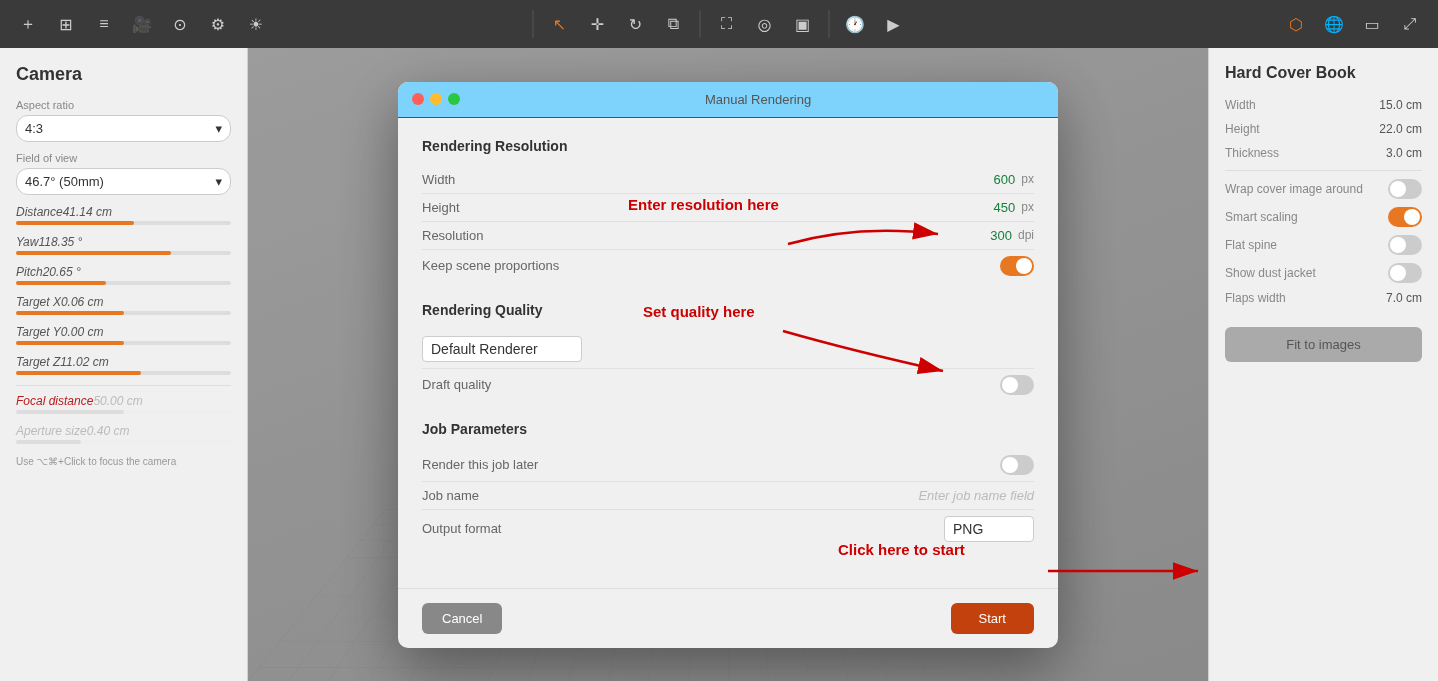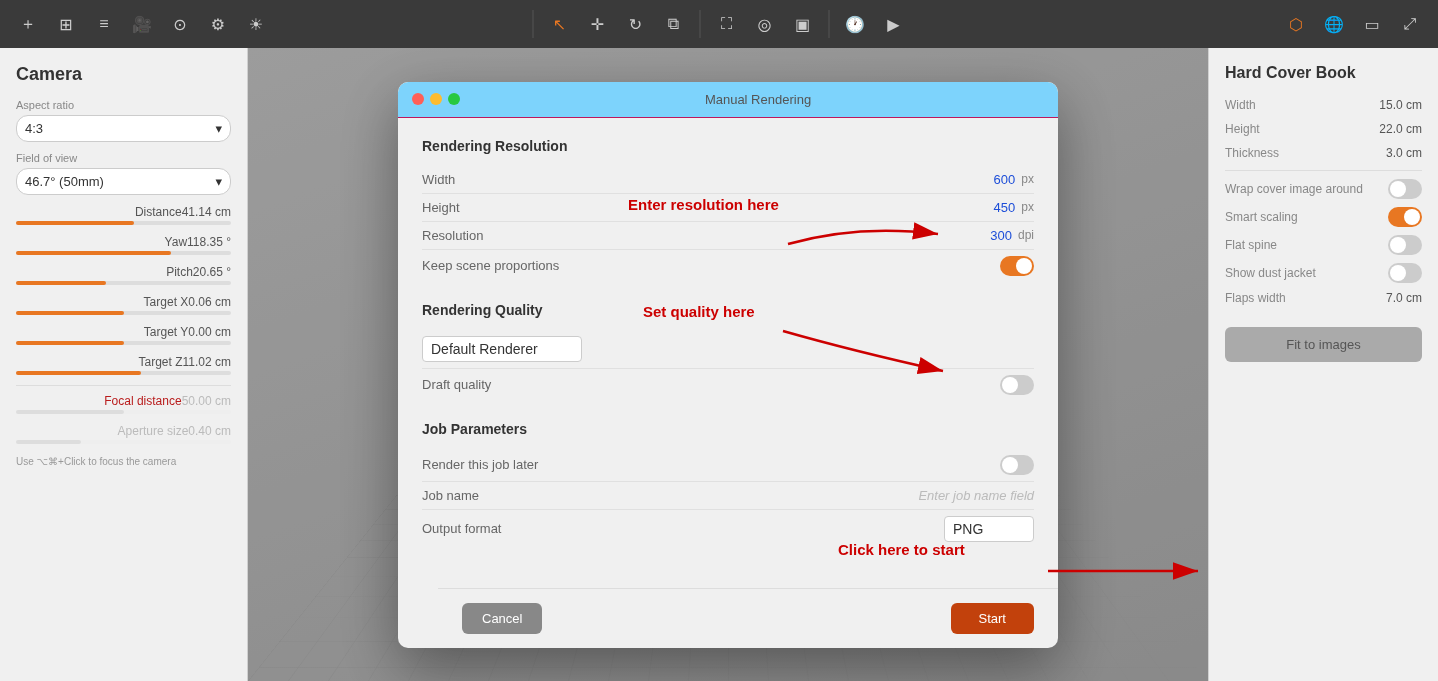--- a/index.html
+++ b/index.html
@@ -89,22 +89,23 @@
       font-size: 13px;
       color: #333;
       display: flex;
       align-items: center;
       justify-content: space-between;
       cursor: pointer;
     }
     .slider-row {
       display: flex;
       align-items: center;
-      justify-content: flex-end;
+      justify-content: flex-start;
       margin-bottom: 2px;
+      font-style: italic;
     }
     .slider-row-label {
       font-size: 12px;
       color: #555;
     }
     .slider-row-value {
       font-size: 12px;
       color: #555;
     }
     .slider-track {
@@ -307,21 +308,21 @@
       color: #666;
       min-width: 120px;
     }
     .modal-row-right {
       display: flex;
       align-items: center;
       gap: 6px;
     }
     .modal-value {
       font-size: 13px;
-      color: #1d4ed8;
+      color: #15803d;
       font-weight: 500;
     }
     .modal-unit {
       font-size: 12px;
       color: #888;
     }
     .modal-toggle {
       width: 34px; height: 20px;
       border-radius: 10px;
       background: #ccc;
@@ -354,21 +355,20 @@
       font-size: 13px;
       color: #bbb;
       font-style: italic;
     }
     .modal-footer {
       padding: 14px 24px;
       display: flex;
       justify-content: space-between;
       align-items: center;
       border-top: 1px solid #ddd;
-      margin-left: 40px;
     }
     .btn-cancel {
       padding: 8px 20px;
       background: #888;
       border: none;
       border-radius: 6px;
       font-size: 13px;
       color: #fff;
       cursor: pointer;
       font-weight: 500;

